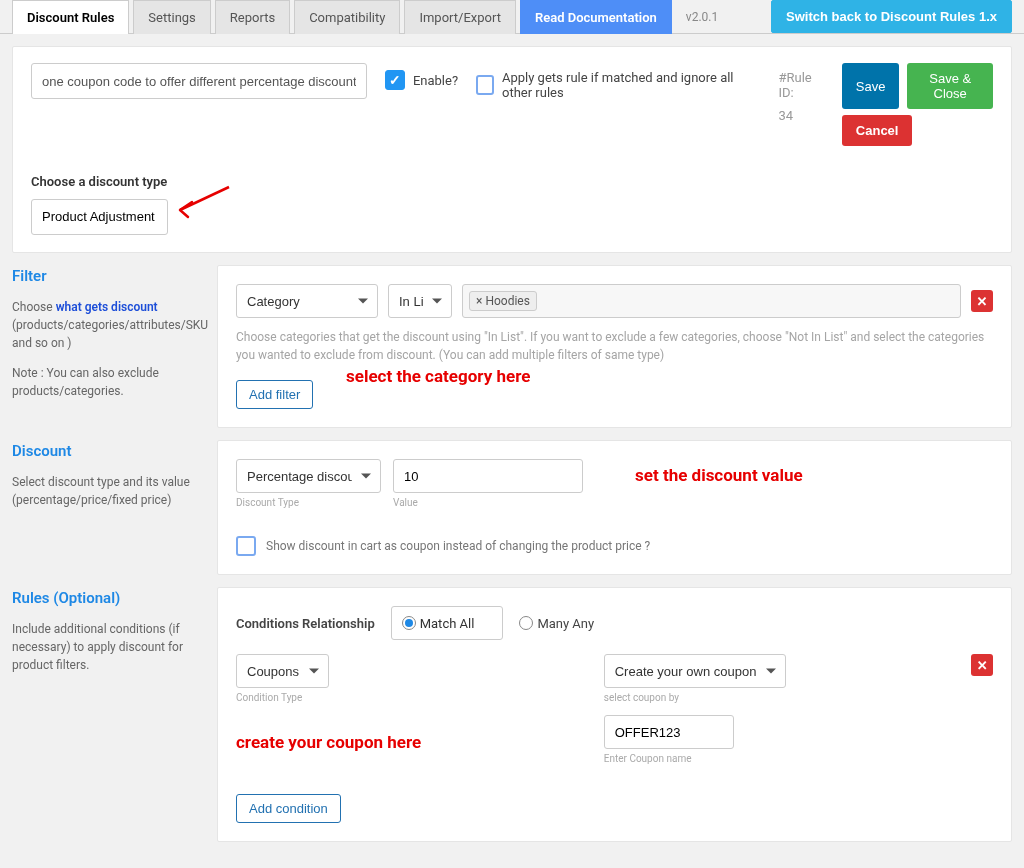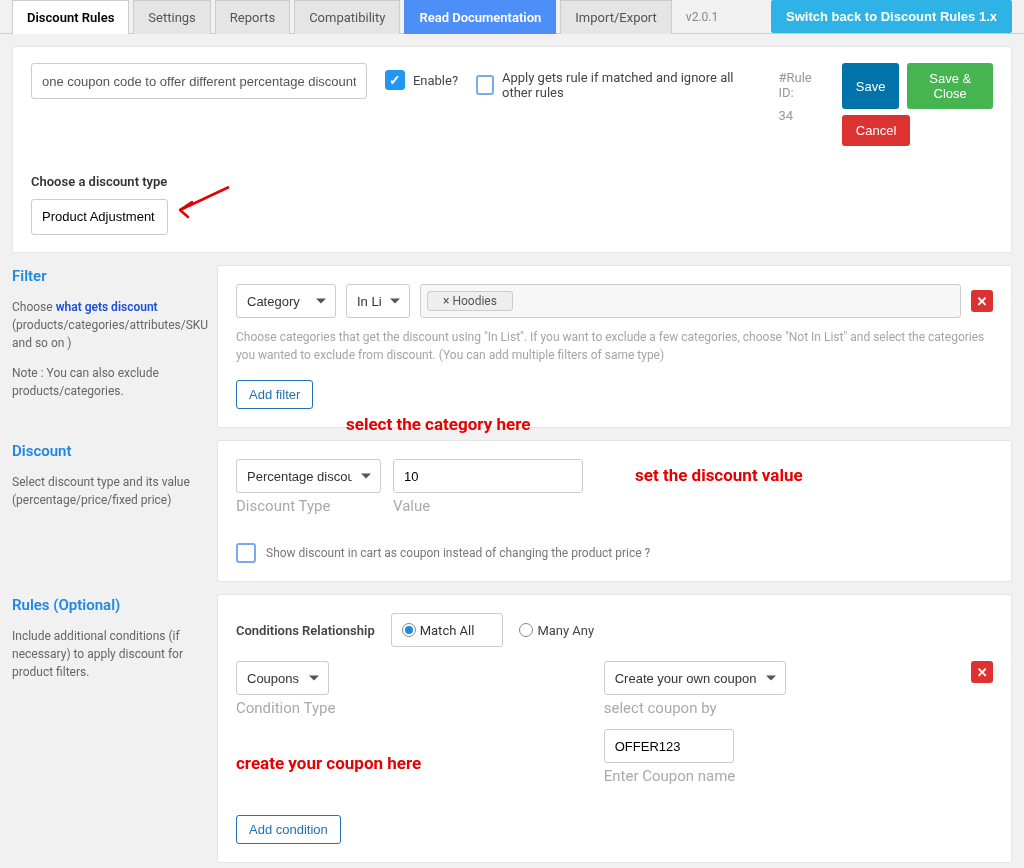--- a/index.html
+++ b/index.html
@@ -66,21 +66,21 @@
   .checkbox.checked::after { content: "✓"; color: #fff; font-size: 14px; font-weight: bold; }
   .chk-row { display: flex; align-items: center; gap: 8px; padding-top: 7px; }
   .idcol { text-align: left; color: #999; font-size: 13px; padding-top: 7px; }
   .btncol { display: flex; gap: 8px; }
   .btn {
     padding: 8px 14px; border-radius: 3px; border: none; cursor: pointer;
     color: #fff; font-size: 13px;
   }
   .btn.save { background: #0073aa; }
   .btn.saveclose { background: #46b450; }
-  .btn.cancel { background: #dc3232; }
+  .btn.cancel { background: #dc3232; font-weight: bold; }
 
   .dt-label { margin-top: 28px; font-size: 13px; font-weight: 600; color: #333; display:block; margin-bottom:8px;}
   .dt-select {
     width: 137px; height: 36px; padding: 0 10px; border: 1px solid #ccc; border-radius: 3px;
     font-size: 13px; background:#fff;
   }
 
   
   .arrow {
     position: relative; display: inline-block; vertical-align: middle;
@@ -112,38 +112,38 @@
     border-top: 5px solid #555; pointer-events:none;
   }
   .filter-line { display: flex; gap: 10px; align-items: center; }
   .tagbox {
     flex: 1; min-height: 34px; border: 1px solid #ccc; background: #f7f7f7;
     border-radius: 3px; padding: 4px 6px; display: flex; align-items: center; gap:4px;
   }
   .tag {
     display: inline-flex; align-items: center; gap: 4px;
     background: #eee; border: 1px solid #ccc; border-radius: 3px;
-    padding: 2px 15px; font-size: 12px; color:#555;
+    padding: 2px 6px; font-size: 12px; color:#555;
   }
   .delbtn {
     width: 22px; height: 22px; background: #dc3232; color: #fff;
     border-radius: 3px; display: flex; align-items: center; justify-content: center;
     cursor: pointer; font-weight: bold; font-size: 13px;
   }
   .note { color: #a5a5a5; font-size: 12px; margin-top: 10px; line-height: 1.5; }
   .addbtn {
     margin-top: 16px; display: inline-block;
     border: 1px solid #2271b1; color: #2271b1; background: #fff;
     padding: 6px 12px; border-radius: 3px; cursor: pointer; font-size: 13px;
   }
-  .redtext { color: #e60000; font-weight: 700; font-size: 17px; margin-top: 48px; }
+  .redtext { color: #e60000; font-weight: 700; font-size: 17px; }
   .filter-overlay { position: relative; }
   .filter-overlay .redtext { position: absolute; left: 110px; top: 2px; }
 
-  .dlabel { font-size: 15px; color: #aaa; margin-top: 4px; }
+  .dlabel { font-size: 10px; color: #aaa; margin-top: 4px; }
   .disc-row { display: flex; gap: 12px; align-items: flex-start; }
   .valinput {
     width: 190px; height: 34px; border: 1px solid #ccc; border-radius: 3px;
     padding: 0 10px; font-size: 13px;
   }
   .showcoupon { display: flex; align-items: center; gap: 10px; margin-top: 28px; color:#777; font-size: 12px;}
   .emptybox { width: 20px; height: 20px; border: 2px solid #7aa9f0; border-radius: 3px; cursor:pointer;}
 
   .cond-top { display: flex; gap: 16px; align-items: center; font-size: 13px; }
   .cond-top b { font-weight: 600; }
@@ -166,22 +166,22 @@
 </head>
 <body>
 
 <div class="page">
 
   <div class="tabbar">
     <div class="tab active">Discount Rules</div>
     <div class="tab">Settings</div>
     <div class="tab">Reports</div>
     <div class="tab">Compatibility</div>
+    <div class="tab">Import/Export</div>
     <div class="tab doc">Read Documentation</div>
-    <div class="tab">Import/Export</div>
     <span class="ver">v2.0.1</span>
     <button class="switchback">Switch back to Discount Rules 1.x</button>
   </div>
 
   <div class="card">
     <div class="row1">
       <input class="rule-name" value="one coupon code to offer different percentage discounts" style="">
       <div class="chk-row">
         <span class="checkbox checked"></span>
         <span>Enable?</span>
@@ -222,21 +222,21 @@
   <div class="section">
     <div class="left">
       <h3>Filter</h3>
       <div>
         <span>Choose </span><span class="bold">what gets discount</span><span> (products/categories/attributes/SKU and so on )</span>
       </div>
       <div style="margin-top:12px;">Note : You can also exclude products/categories.</div>
     </div>
     <div class="right">
       <div class="filter-line">
-        <span class="sel-wrap"><select class="sel" style="width:100px"><option>Category</option></select></span>
+        <span class="sel-wrap"><select class="sel" style="width:142px"><option>Category</option></select></span>
         <span class="sel-wrap"><select class="sel" style="width:64px"><option>In List</option></select></span>
         <div class="tagbox">
           <span class="tag">× Hoodies</span>
         </div>
         <div class="delbtn">✕</div>
       </div>
       <div class="note">Choose categories that get the discount using "In List". If you want to exclude a few categories, choose "Not In List" and select the categories you wanted to exclude from discount. (You can add multiple filters of same type)</div>
       <div class="filter-overlay">
         <button class="addbtn">Add filter</button>
         <span class="redtext">select the category here</span>

